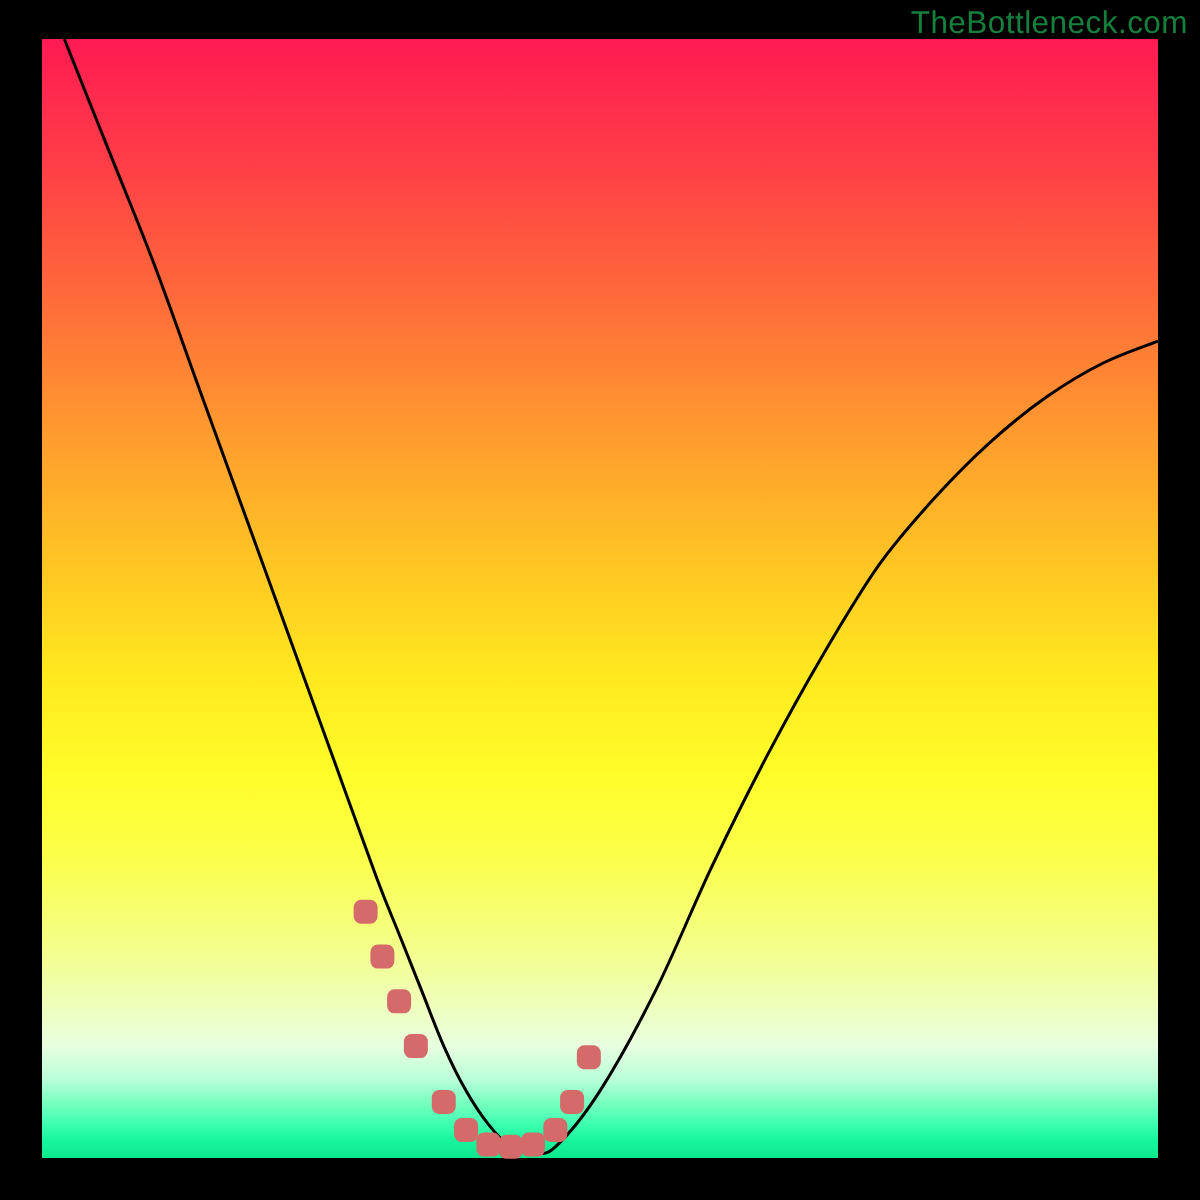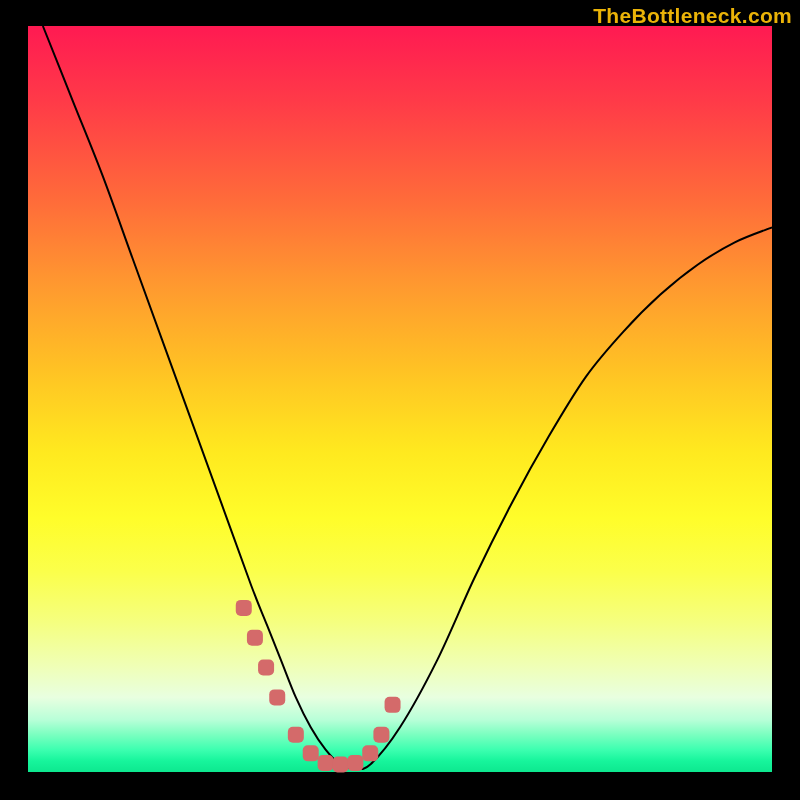--- a/index.html
+++ b/index.html
@@ -18,21 +18,21 @@
       #f5ff80 80%,
       #efffb8 86%,
       #e8ffe0 90%,
       #b8ffd8 93%,
       #7affc0 95%,
       #3dffb0 97%,
       #17f59c 98.5%,
       #0de88f 100%)}
   svg.curve{position:absolute;left:0;top:0;width:100%;height:100%;overflow:visible}
   .wm{position:absolute;right:8px;top:4px;font-family:Arial,Helvetica,sans-serif;
-      font-size:21px;font-weight:700;color:#eab308;letter-spacing:.3px}
+      font-size:21px;font-weight:400;color:#15803d;letter-spacing:.3px}
 </style>
 </head>
 <body>
 
 <div class="frame">
   <div class="plot">
     <div class="grad"></div>
     <svg class="curve" viewBox="0 0 744 746" preserveAspectRatio="none">
       <g>
           <path d="M14.88,0 C19.84,12.433333333333337 34.72,49.73333333333336 44.64,74.60000000000002 C54.56,99.46666666666668 64.48,123.08999999999993 74.4,149.19999999999993 C84.32000000000001,175.30999999999992 94.24000000000001,203.90666666666664 104.16000000000001,231.26 C114.08000000000001,258.61333333333334 123.99999999999999,285.9666666666667 133.92,313.32000000000005 C143.83999999999997,340.6733333333334 153.76,368.02666666666664 163.68,395.38 C173.60000000000002,422.73333333333335 183.52,450.08666666666664 193.44,477.44 C203.35999999999999,504.79333333333335 215.76,539.6066666666667 223.2,559.5 C230.64,579.3933333333333 233.12,584.3666666666666 238.08,596.8 C243.04000000000002,609.2333333333333 248,621.6666666666667 252.96,634.1 C257.92,646.5333333333333 262.88,660.21 267.84,671.4 C272.79999999999995,682.5899999999999 277.76,692.5366666666666 282.72,701.24 C287.68000000000006,709.9433333333334 292.64000000000004,717.4033333333333 297.6,723.62 C302.56,729.8366666666667 307.52,735.4316666666666 312.47999999999996,738.54 C317.43999999999994,741.6483333333333 322.4,742.27 327.36,742.27 C332.32000000000005,742.27 334.8,745.3783333333333 342.24,738.54 C349.68,731.7016666666666 360.84,718.6466666666666 372,701.24 C383.16,683.8333333333334 396.80000000000007,658.9666666666667 409.20000000000005,634.1 C421.6,609.2333333333333 434,578.15 446.4,552.04 C458.79999999999995,525.93 471.20000000000005,501.06333333333333 483.6,477.44 C496,453.81666666666666 508.4,431.43666666666667 520.8,410.3 C533.1999999999999,389.16333333333336 545.6,368.02666666666664 558,350.62 C570.4,333.21333333333337 582.8000000000001,319.5366666666667 595.2,305.86 C607.6,292.18333333333334 620,279.75 632.4,268.56 C644.8,257.37 657.2,247.4233333333333 669.6,238.71999999999997 C682,230.01666666666665 694.4,222.5566666666667 706.8,216.34000000000003 C719.1999999999999,210.12333333333336 737.8,203.90666666666664 744,201.41999999999996" fill="none" stroke="#000000" stroke-width="2"></path>

